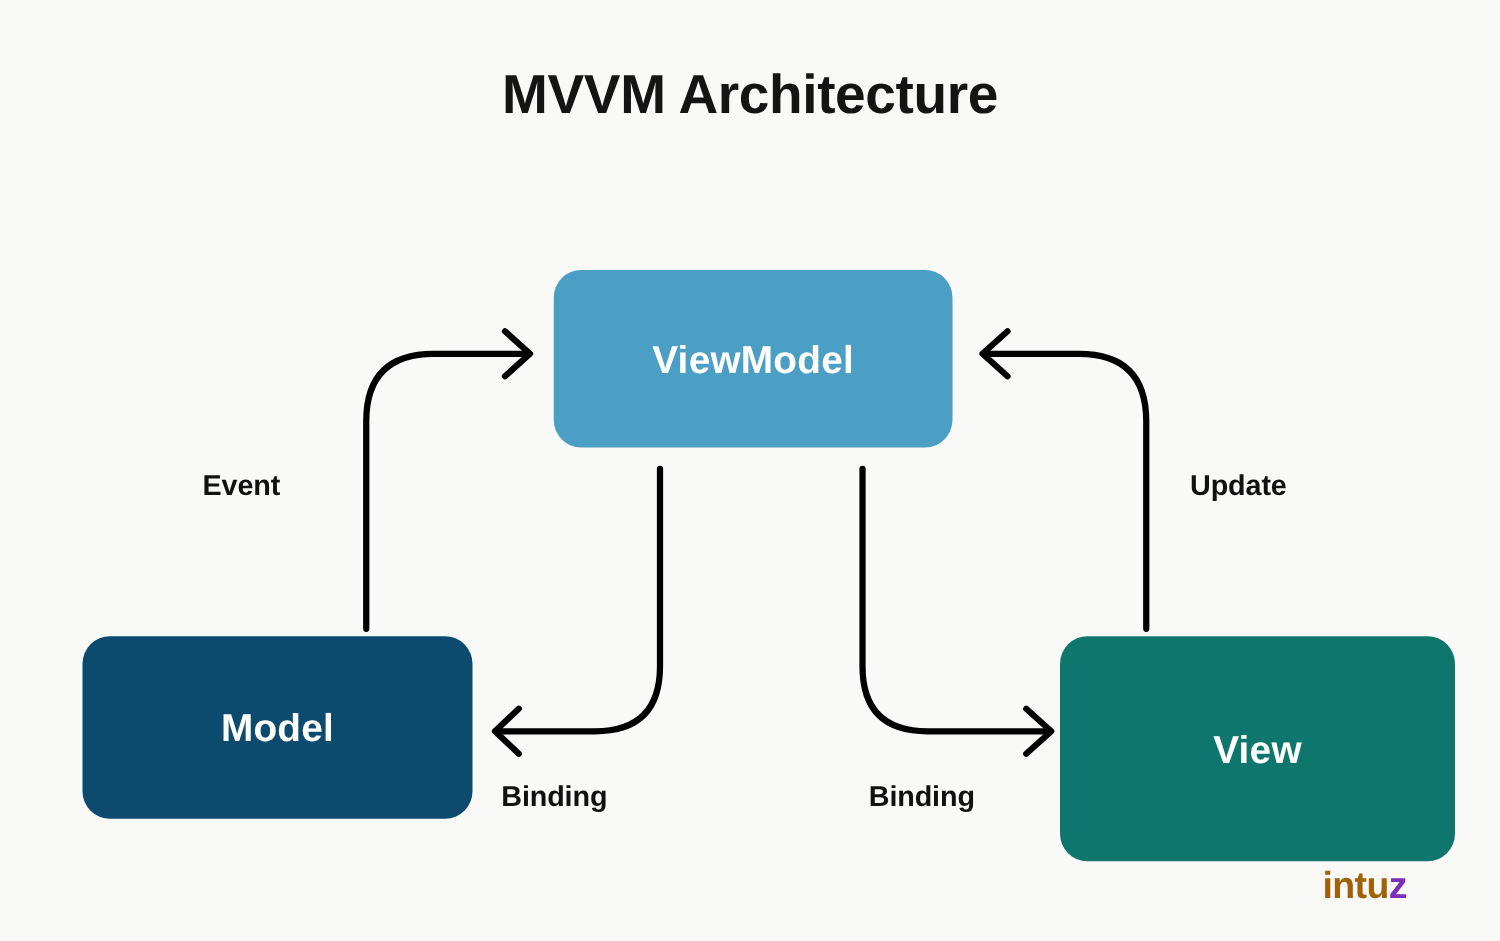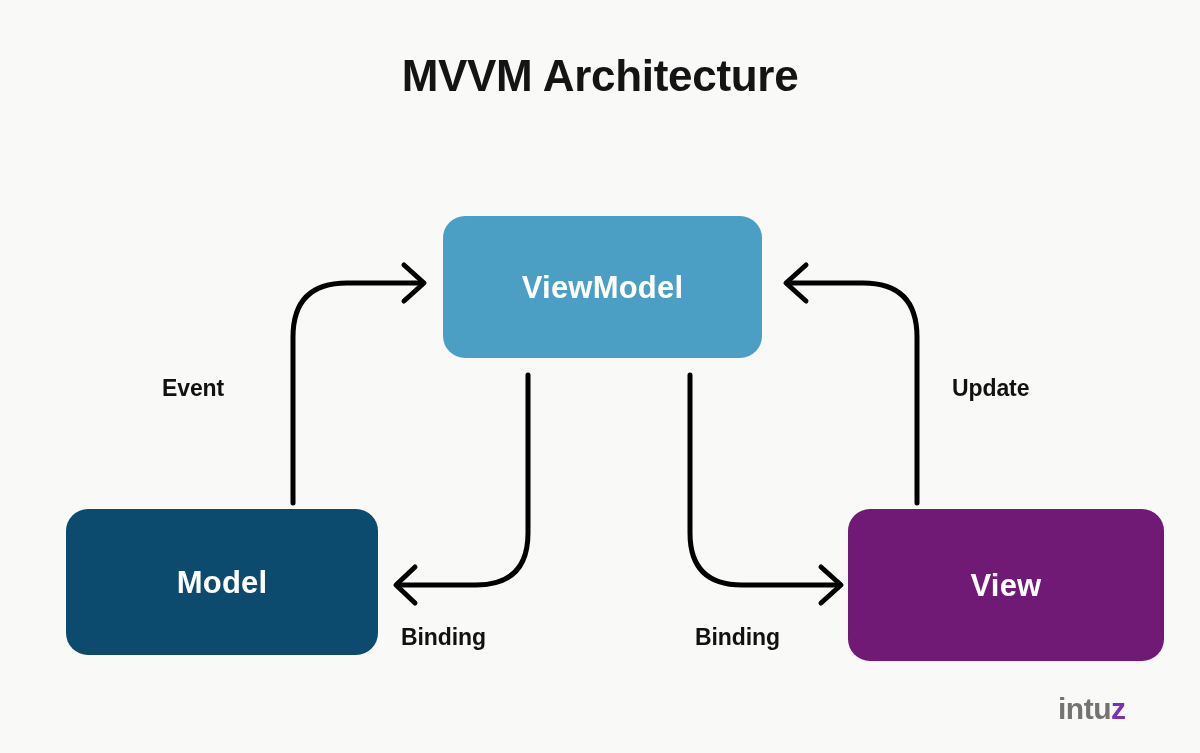--- a/index.html
+++ b/index.html
@@ -62,22 +62,22 @@
     left: 66px;
     top: 509px;
     width: 312px;
     height: 146px;
     background: #0c4a6e;
   }
   #node-view {
     left: 848px;
     top: 509px;
     width: 316px;
-    height: 152px;
-    background: #701a75;
+    height: 180px;
+    background: #0f766e;
   }
 
   
   #arrow-layer {
     position: absolute;
     left: 0;
     top: 0;
     width: 1200px;
     height: 753px;
     pointer-events: none;
@@ -164,16 +164,16 @@
 
   <div class="edge-label" id="label-notify">Event</div>
 
   <div class="edge-label" id="label-update">Binding</div>
 
   <div class="edge-label" id="label-binding">Binding</div>
 
   <div class="edge-label" id="label-event">Update</div>
 
   <div id="brand-logo">
-    <span class="logo-text" style="color:#737373;margin-top:36px;">intu</span><span class="logo-text" style="color:#7b2eb8;">z</span>
+    <span class="logo-text" style="color:#a16207;margin-top:36px;">intu</span><span class="logo-text" style="color:#7b2eb8;">z</span>
   </div>
 
 </div>
 
 </body></html>

